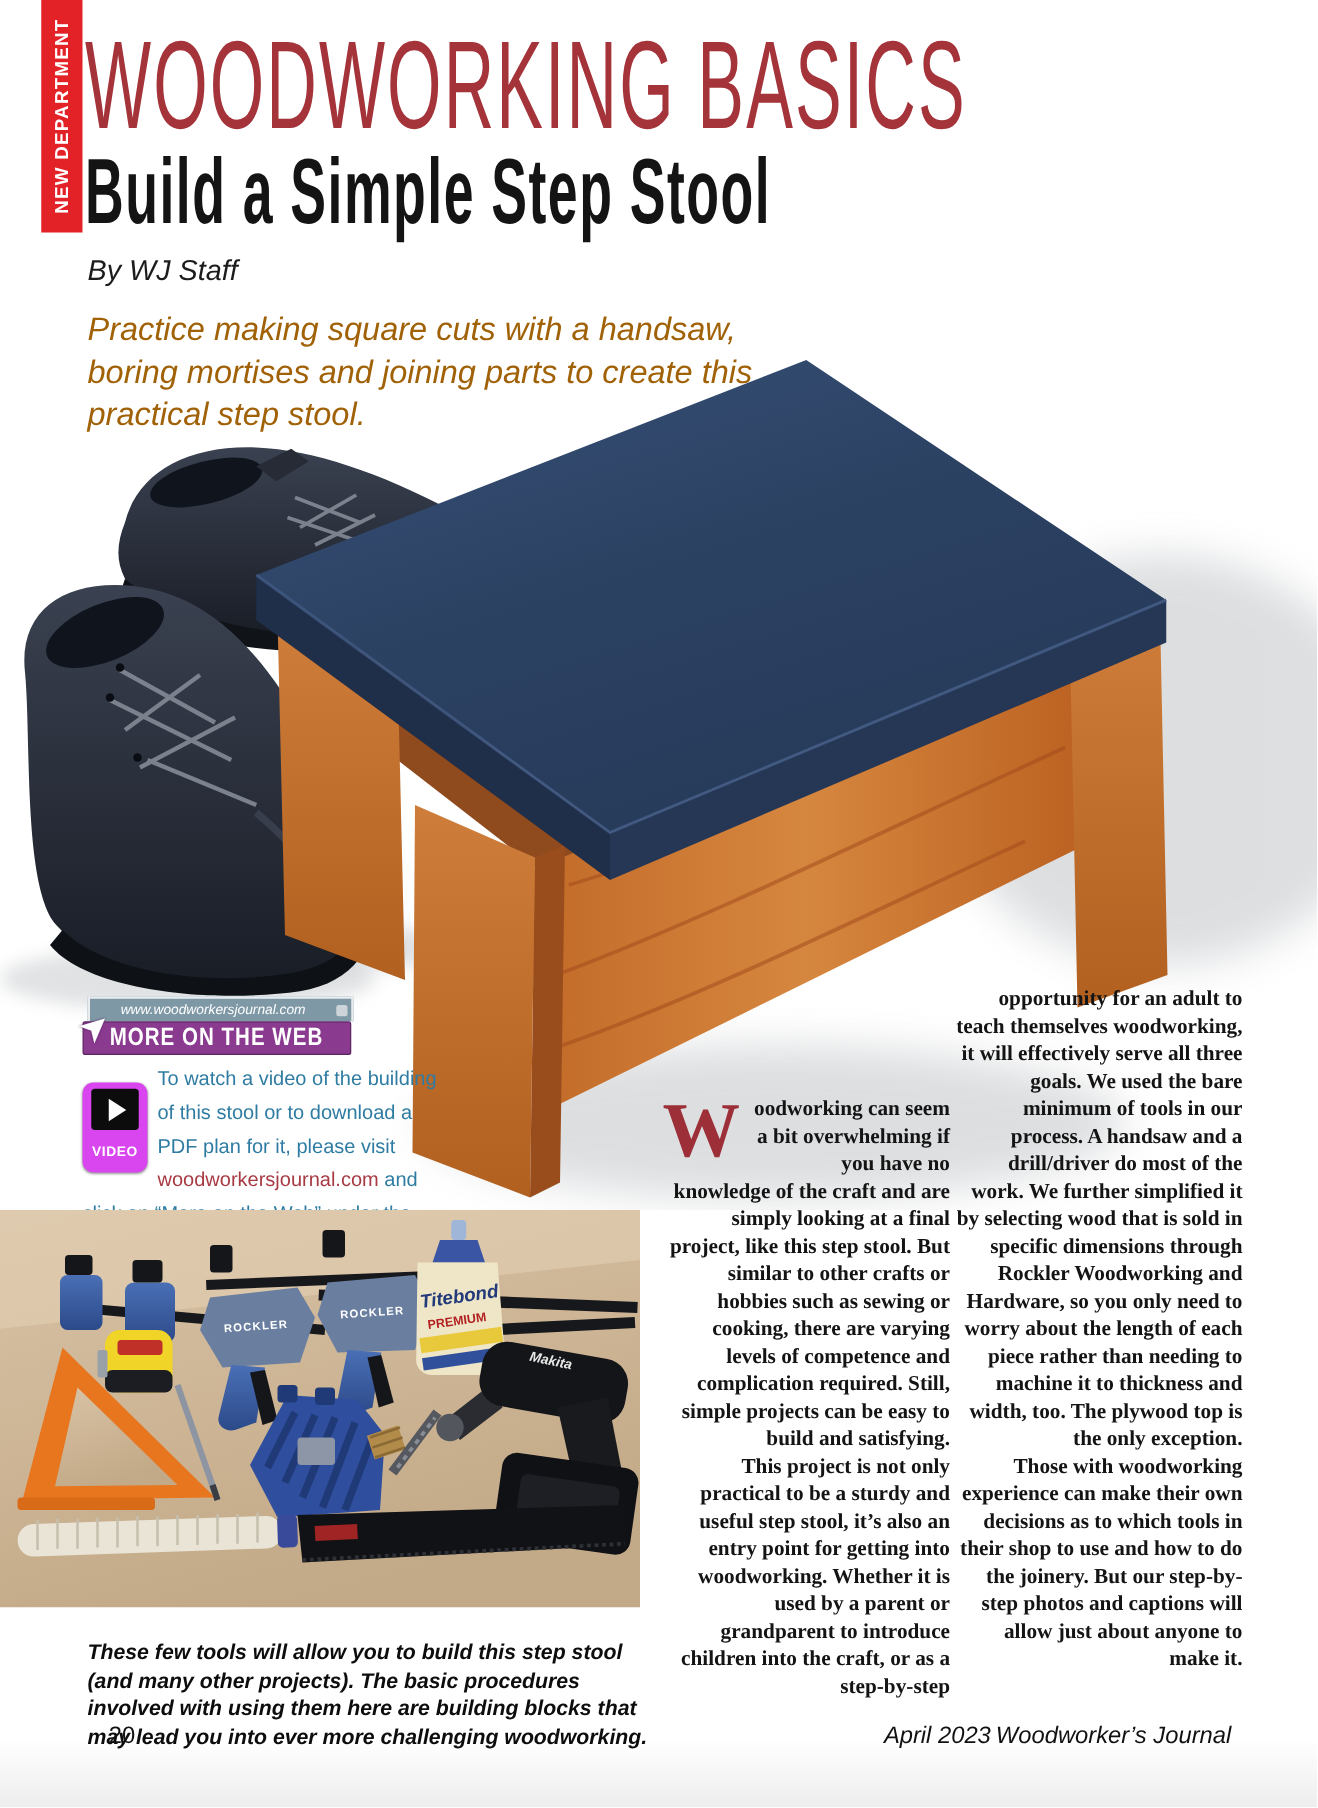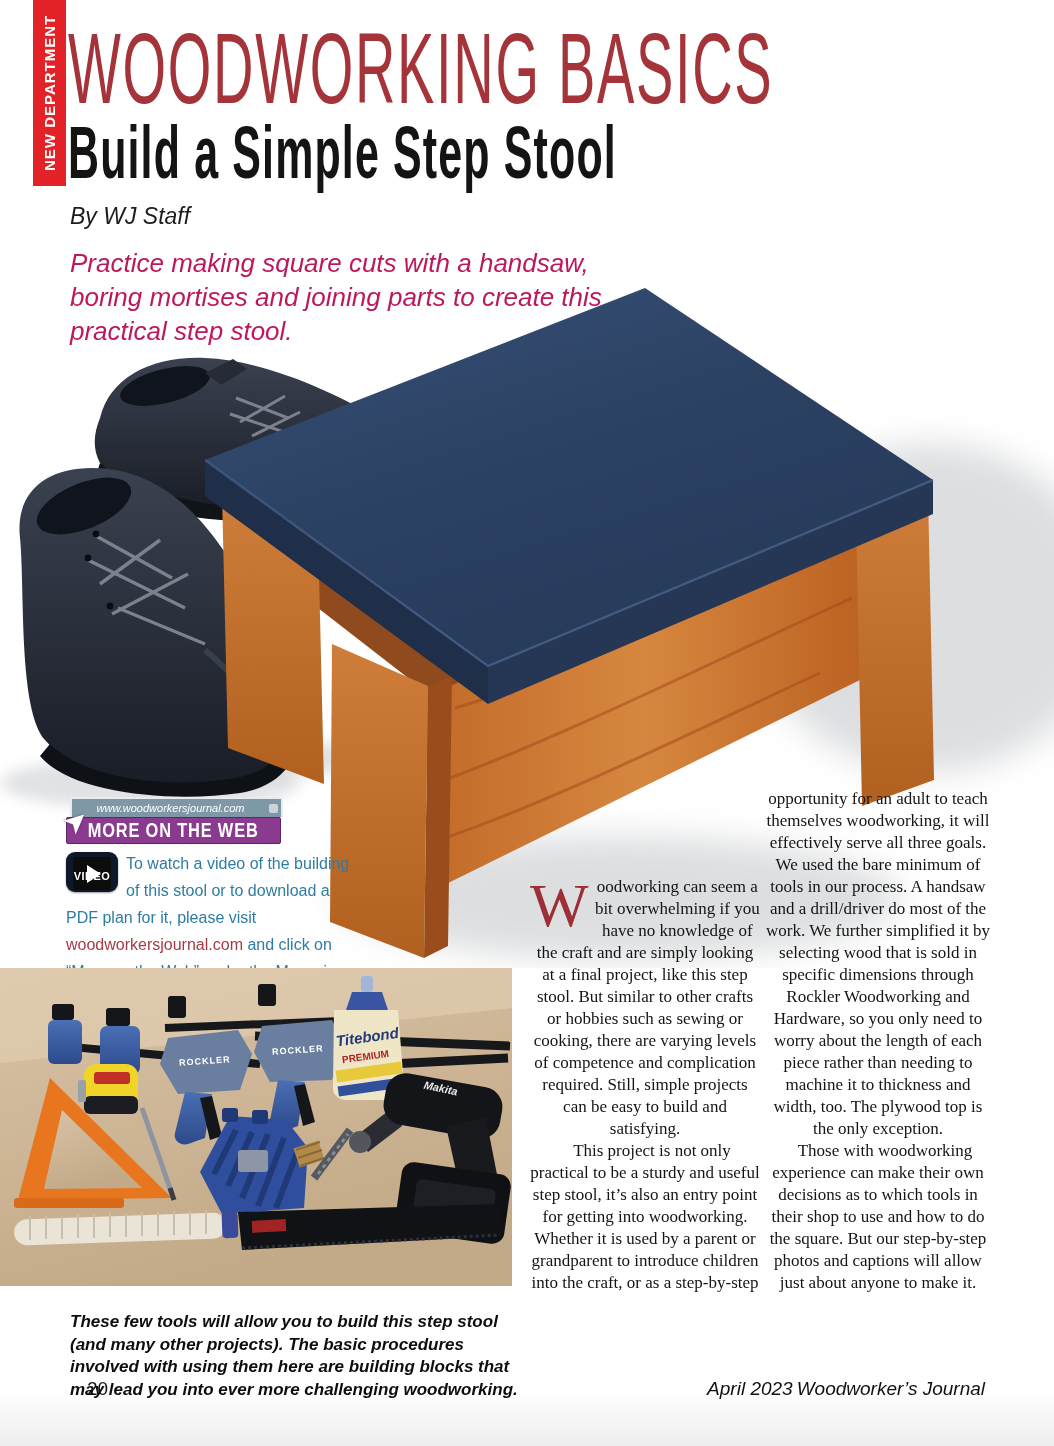--- a/index.html
+++ b/index.html
@@ -12,55 +12,55 @@
       color:#ffffff;font-weight:bold;font-size:15px;letter-spacing:1px;
       display:flex;align-items:center;justify-content:center;}
   .kicker{position:absolute;left:68px;top:18px;white-space:nowrap;
       font-size:100px;font-weight:400;color:#a4333a;letter-spacing:3px;
       transform:scaleX(0.56);transform-origin:left top;line-height:1;}
   .main-title{position:absolute;left:68px;top:116px;white-space:nowrap;
       font-size:74px;font-weight:700;color:#141414;letter-spacing:2px;
       transform:scaleX(0.58);transform-origin:left top;line-height:1;}
   .byline{position:absolute;left:70px;top:203px;font-size:23px;color:#1c1c1c;font-style:italic;}
   .deck{position:absolute;left:70px;top:246px;width:540px;
-      font-size:26px;font-style:italic;color:#be185d;line-height:34px;}
+      font-size:26px;font-style:italic;color:#a16207;line-height:34px;}
   
   .hero{position:absolute;left:0;top:278px;width:1054px;height:690px;}
   
   .webbox{position:absolute;left:66px;top:797px;width:290px;}
   .urlbar{position:relative;width:209px;height:18px;background:#7f98a6;
       border:2px solid #e8ecee;border-bottom:none;margin-left:4px;
       display:flex;align-items:center;}
   .urlbar .url{flex:1;text-align:center;color:#ffffff;font-size:11px;font-style:italic;
       white-space:nowrap;}
   .urlbtn{width:9px;height:9px;border-radius:2px;background:#ccd4d9;margin-right:3px;}
   .webbanner{position:relative;width:213px;height:25px;background:#8a3a8f;
       border:1px solid #5e2464;border-radius:2px;
       display:flex;align-items:center;justify-content:center;}
   .webbanner .bannertext{color:#ffffff;font-weight:700;font-size:20px;letter-spacing:1px;
       white-space:nowrap;transform:scaleX(0.82);transform-origin:center;}
   .web-arrow{position:absolute;left:-2px;top:-12px;color:#ffffff;font-size:26px;font-weight:bold;
       transform:rotate(-42deg);text-shadow:0 0 2px #5e2464;}
   .webtext{margin-top:6px;width:290px;font-size:16px;line-height:27px;color:#2f7ca3;}
   .weblink{color:#a83a44;}
-  .video-icon{float:left;width:52px;height:40px;background:#0f172a;border-radius:9px;
-      margin:2px 8px 2px 0;position:relative;box-shadow:0 1px 2px rgba(0,0,0,.4);}
+  .video-icon{float:left;width:52px;height:72px;background:#d946ef;border-radius:9px;
+      margin:16px 8px 2px 0;position:relative;box-shadow:0 1px 2px rgba(0,0,0,.4);}
   .vi-screen{position:absolute;left:7px;top:5px;width:38px;height:33px;background:#0c0c0c;
       border-radius:3px;display:flex;align-items:center;justify-content:center;}
   .vi-play{width:0;height:0;border-left:14px solid #ffffff;border-top:9px solid transparent;
       border-bottom:9px solid transparent;margin-left:4px;}
   .vi-label{position:absolute;left:0;right:0;bottom:2px;text-align:center;color:#ffffff;
       font-weight:700;font-size:11px;letter-spacing:.5px;}
   
   .tools{position:absolute;left:0;top:968px;width:512px;height:318px;}
   .caption{position:absolute;left:70px;top:1294px;width:450px;
       font-size:17px;font-weight:700;font-style:italic;color:#0d0d0d;line-height:22.5px;}
   
   .col{position:absolute;font-family:"Liberation Serif",serif;font-size:17px;
-      line-height:22px;color:#141414;text-align:center;}
+      line-height:22px;color:#141414;text-align:right;font-weight:bold;}
   .col p{margin:0;}
   .col p.indent{text-indent:14px;}
   .col1{left:530px;top:876px;width:230px;}
   .col2{left:762px;top:788px;width:232px;}
   .dropcap{float:left;font-size:62px;line-height:50px;color:#9c2f37;
       font-family:"Liberation Serif",serif;margin:4px 6px 0 0;}
   
   .pageno{position:absolute;left:44px;top:1378px;font-size:19px;color:#111111;margin-left:43px;}
   .footright{position:absolute;right:69px;top:1378px;font-size:19px;font-style:italic;
       color:#111111;}
@@ -324,21 +324,21 @@
   </div>
 
   <p class="caption">These few tools will allow you to build this step stool (and many other projects). The basic procedures involved with using them here are building blocks that may lead you into ever more challenging woodworking.</p>
 
   <div class="col col1">
     <p><span class="dropcap">W</span><span>oodworking can seem a bit overwhelming if you have no knowledge of the craft and are simply looking at a final project, like this step stool. But similar to other crafts or hobbies such as sewing or cooking, there are varying levels of competence and complication required. Still, simple projects can be easy to build and satisfying.</span></p>
     <p class="indent">This project is not only practical to be a sturdy and useful step stool, it’s also an entry point for getting into woodworking. Whether it is used by a parent or grandparent to introduce children into the craft, or as a step-by-step</p>
   </div>
   <div class="col col2">
     <p>opportunity for an adult to teach themselves woodworking, it will effectively serve all three goals. We used the bare minimum of tools in our process. A handsaw and a drill/driver do most of the work. We further simplified it by selecting wood that is sold in specific dimensions through Rockler Woodworking and Hardware, so you only need to worry about the length of each piece rather than needing to machine it to thickness and width, too. The plywood top is the only exception.</p>
-    <p class="indent">Those with woodworking experience can make their own decisions as to which tools in their shop to use and how to do the square. But our step-by-step photos and captions will allow just about anyone to make it.</p>
+    <p class="indent">Those with woodworking experience can make their own decisions as to which tools in their shop to use and how to do the joinery. But our step-by-step photos and captions will allow just about anyone to make it.</p>
   </div>
 
   <span class="pageno">20</span>
   <span class="footright">
     <span class="issue">April 2023</span><span>Woodworker’s Journal</span>
   </span>
 
   <div class="bottom-shade"></div>
 </div>
 

